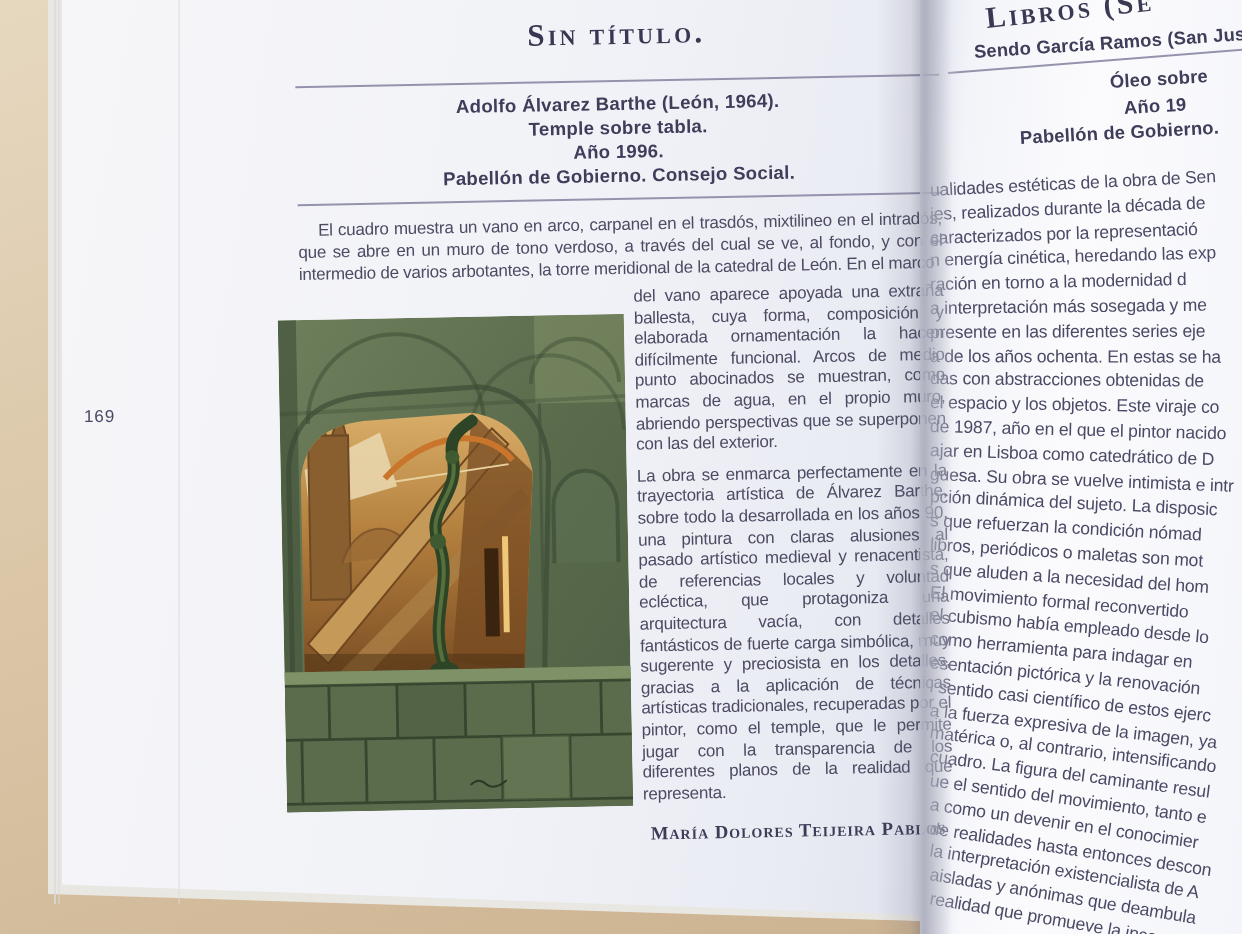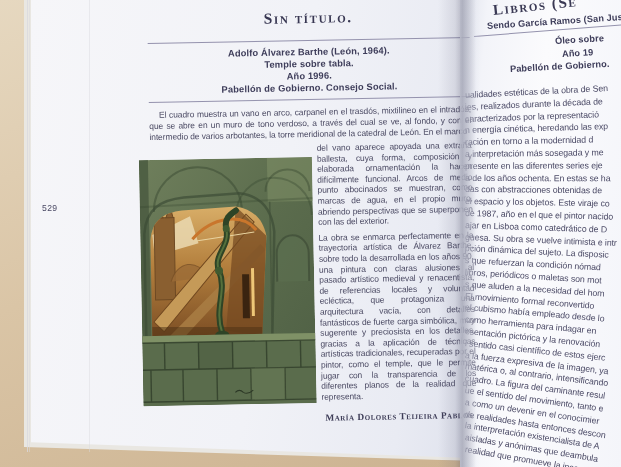--- a/index.html
+++ b/index.html
@@ -84,21 +84,21 @@
 
 <div id="photo">
 
   <div class="book-under"></div>
   <div class="book-left"></div>
   <div class="fore-edge-line" style="left:27px"></div>
   <div class="fore-edge-line" style="left:29px; opacity:.5"></div>
   <div class="fore-edge-line" style="left:89px; opacity:.45"></div>
   <div class="page-right"></div>
 
-  <div class="page-number">529</div>
+  <div class="page-number">169</div>
 
   <div class="left-content">
     <div class="lp-title">Sin título.</div>
     <div class="rule"></div>
     <div class="lp-meta">
       <div>Adolfo Álvarez Barthe (León, 1964).</div>
       <div>Temple sobre tabla.</div>
       <div>Año 1996.</div>
       <div>Pabellón de Gobierno. Consejo Social.</div>
     </div>

